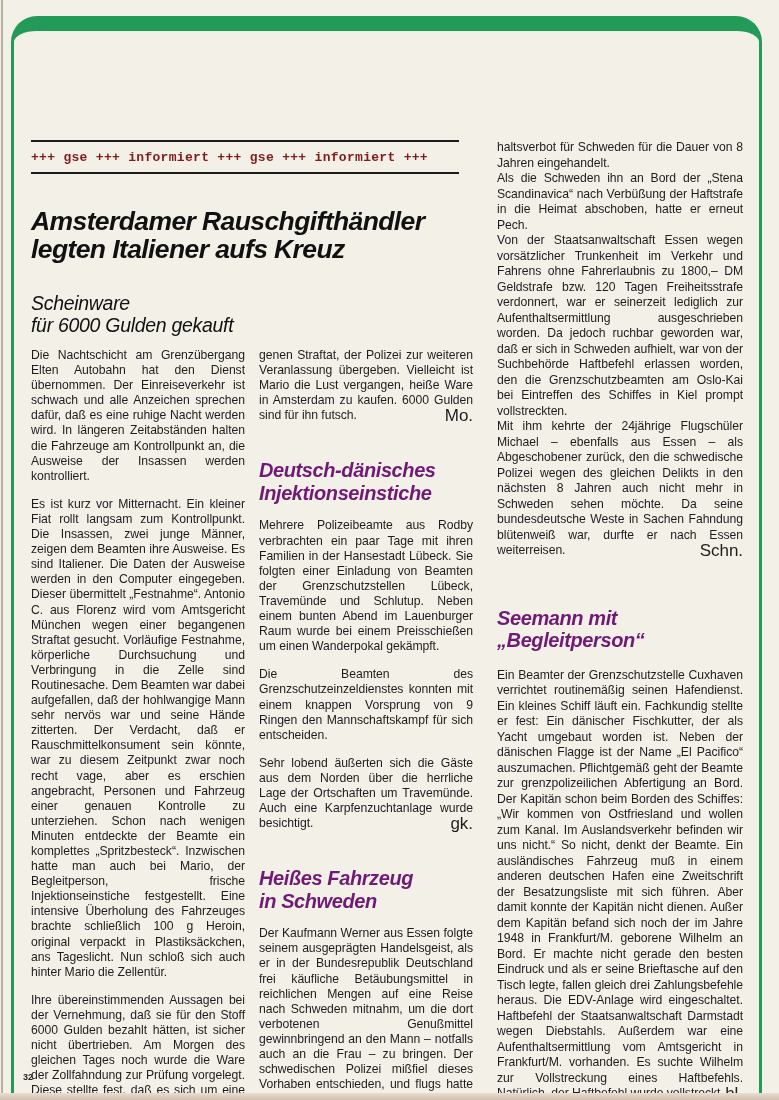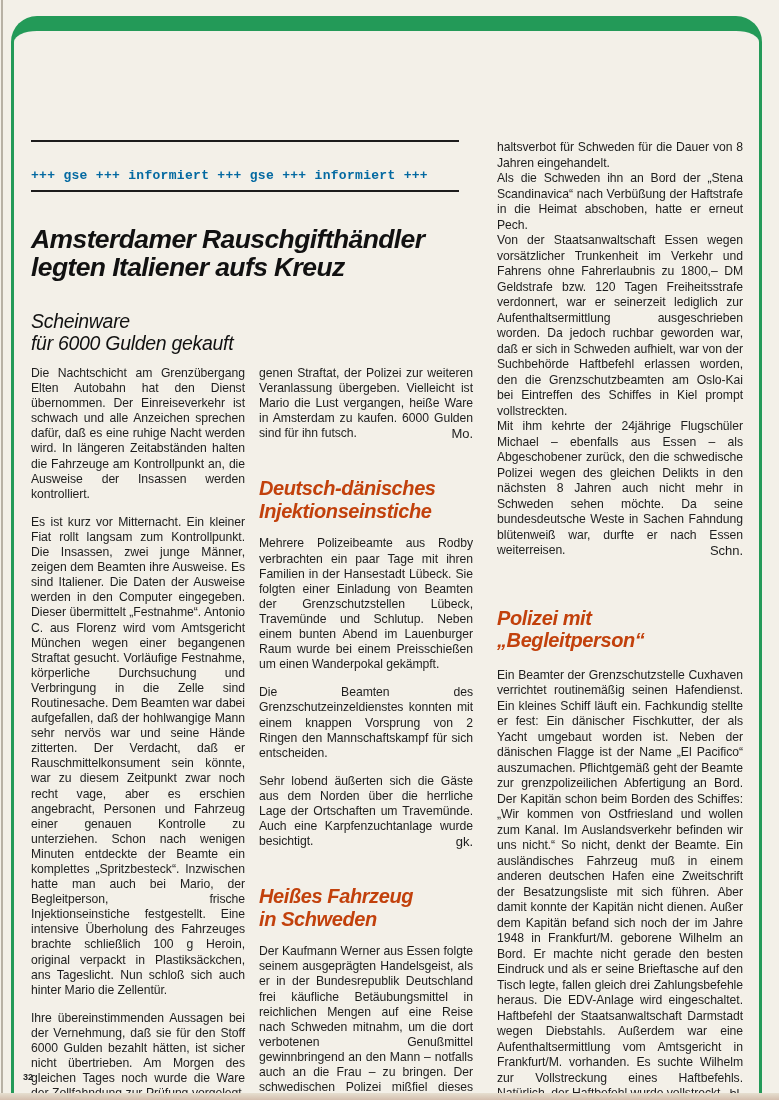--- a/index.html
+++ b/index.html
@@ -19,21 +19,21 @@
   .bottom-edge { position:absolute; left:0; right:0; bottom:0; height:7px;
     background:linear-gradient(#e6dfd0, #d4bfae); }
 
   .content { position:absolute; left:31px; top:140px; width:712px; display:flex; }
   .left-zone { width:442px; }
   .col3 { width:246px; margin-left:24px; }
 
   .banner { width:428px; border-top:2px solid #1c1c1c; border-bottom:2px solid #1c1c1c; padding:8px 0 7px; }
   .banner-text {
     font-family:"Liberation Mono","DejaVu Sans Mono",monospace;
-    font-weight:bold; font-size:13px; letter-spacing:.3px; white-space:nowrap; color:#0369a1;margin-top:18px;
+    font-weight:bold; font-size:13px; letter-spacing:.3px; white-space:nowrap; color:#7f1d1d;
   }
 
   .headline { margin:33px 0 0; }
   .headline .hl-line {
     display:block; font-size:26.5px; line-height:28px; font-weight:bold; font-style:italic;
     letter-spacing:-.6px; color:#111;
   }
   .subhead { margin:29px 0 0; }
   .subhead .sh-line {
     display:block; font-size:19.5px; line-height:22px; font-weight:normal; font-style:italic;
@@ -48,24 +48,24 @@
     font-size:12.2px; line-height:15.1px; text-align:justify; margin:0 0 13px;
     letter-spacing:-.05px; color:#1d1d1d;
     hyphens:auto; -webkit-hyphens:auto;
   }
   .col3 p.body { font-size:12.2px; line-height:15.5px; margin:0; }
 
   .art-head { margin:36px 0 14px; }
   .col3 .art-head { margin:48px 0 16px; }
   .art-head .ah-line {
     display:block; font-size:20px; line-height:22.5px; font-weight:bold; font-style:italic;
-    letter-spacing:-.4px; color:#c2410c;
+    letter-spacing:-.4px; color:#701a75;
   }
 
-  .sig { float:right; font-size:13px; }
+  .sig { float:right; font-size:17px; }
 
   .page-number { position:absolute; left:23px; top:1072px; font-size:9px; font-weight:bold; color:#222; }
 </style>
 </head>
 <body>
 
 <div class="sheet"></div>
 <div class="crease"></div>
 <div class="frame"></div>
 
@@ -99,21 +99,21 @@
         <p class="body">
           <span>genen Straftat, der Polizei zur weiteren Veranlassung übergeben. Vielleicht ist Mario die Lust vergangen, heiße Ware in Amsterdam zu kaufen. 6000 Gulden sind für ihn futsch.</span>
           <span class="sig">Mo.</span>
         </p>
 
         <h3 class="art-head">
           <span class="ah-line">Deutsch-dänisches</span>
           <span class="ah-line">Injektionseinstiche</span>
         </h3>
         <p class="body">Mehrere Polizeibeamte aus Rodby verbrachten ein paar Tage mit ihren Familien in der Hansestadt Lübeck. Sie folgten einer Einladung von Beamten der Grenzschutzstellen Lübeck, Travemünde und Schlutup. Neben einem bunten Abend im Lauenburger Raum wurde bei einem Preisschießen um einen Wanderpokal gekämpft.</p>
-        <p class="body">Die Beamten des Grenzschutzeinzeldienstes konnten mit einem knappen Vorsprung von 2 Ringen den Mannschaftskampf für sich entscheiden.</p>
+        <p class="body">Die Beamten des Grenzschutzeinzeldienstes konnten mit einem knappen Vorsprung von 9 Ringen den Mannschaftskampf für sich entscheiden.</p>
         <p class="body">
           <span>Sehr lobend äußerten sich die Gäste aus dem Norden über die herrliche Lage der Ortschaften um Travemünde. Auch eine Karpfenzuchtanlage wurde besichtigt.</span>
           <span class="sig">gk.</span>
         </p>
 
         <h3 class="art-head">
           <span class="ah-line">Heißes Fahrzeug</span>
           <span class="ah-line">in Schweden</span>
         </h3>
         <p class="body">Der Kaufmann Werner aus Essen folgte seinem ausgeprägten Handelsgeist, als er in der Bundesrepublik Deutschland frei käufliche Betäubungsmittel in reichlichen Mengen auf eine Reise nach Schweden mitnahm, um die dort verbotenen Genußmittel gewinnbringend an den Mann – notfalls auch an die Frau – zu bringen. Der schwedischen Polizei mißfiel dieses Vorhaben entschieden, und flugs hatte sich Werner 5 Monate Gefängnis mit anschließendem Aufent-</p>
@@ -125,21 +125,21 @@
   <div class="col3">
     <p class="body">haltsverbot für Schweden für die Dauer von 8 Jahren eingehandelt.</p>
     <p class="body">Als die Schweden ihn an Bord der „Stena Scandinavica“ nach Verbüßung der Haftstrafe in die Heimat abschoben, hatte er erneut Pech.</p>
     <p class="body">Von der Staatsanwaltschaft Essen wegen vorsätzlicher Trunkenheit im Verkehr und Fahrens ohne Fahrerlaubnis zu 1800,– DM Geldstrafe bzw. 120 Tagen Freiheitsstrafe verdonnert, war er seinerzeit lediglich zur Aufenthaltsermittlung ausgeschrieben worden. Da jedoch ruchbar geworden war, daß er sich in Schweden aufhielt, war von der Suchbehörde Haftbefehl erlassen worden, den die Grenzschutzbeamten am Oslo-Kai bei Eintreffen des Schiffes in Kiel prompt vollstreckten.</p>
     <p class="body">
       <span>Mit ihm kehrte der 24jährige Flugschüler Michael – ebenfalls aus Essen – als Abgeschobener zurück, den die schwedische Polizei wegen des gleichen Delikts in den nächsten 8 Jahren auch nicht mehr in Schweden sehen möchte. Da seine bundesdeutsche Weste in Sachen Fahndung blütenweiß war, durfte er nach Essen weiterreisen.</span>
       <span class="sig">Schn.</span>
     </p>
 
     <h3 class="art-head">
-      <span class="ah-line">Polizei mit</span>
+      <span class="ah-line">Seemann mit</span>
       <span class="ah-line">„Begleitperson“</span>
     </h3>
     <p class="body">
       <span>Ein Beamter der Grenzschutzstelle Cuxhaven verrichtet routinemäßig seinen Hafendienst. Ein kleines Schiff läuft ein. Fachkundig stellte er fest: Ein dänischer Fischkutter, der als Yacht umgebaut worden ist. Neben der dänischen Flagge ist der Name „El Pacifico“ auszumachen. Pflichtgemäß geht der Beamte zur grenzpolizeilichen Abfertigung an Bord. Der Kapitän schon beim Borden des Schiffes: „Wir kommen von Ostfriesland und wollen zum Kanal. Im Auslandsverkehr befinden wir uns nicht.“ So nicht, denkt der Beamte. Ein ausländisches Fahrzeug muß in einem anderen deutschen Hafen eine Zweitschrift der Besatzungsliste mit sich führen. Aber damit konnte der Kapitän nicht dienen. Außer dem Kapitän befand sich noch der im Jahre 1948 in Frankfurt/M. geborene Wilhelm an Bord. Er machte nicht gerade den besten Eindruck und als er seine Brieftasche auf den Tisch legte, fallen gleich drei Zahlungsbefehle heraus. Die EDV-Anlage wird eingeschaltet. Haftbefehl der Staatsanwaltschaft Darmstadt wegen Diebstahls. Außerdem war eine Aufenthaltsermittlung vom Amtsgericht in Frankfurt/M. vorhanden. Es suchte Wilhelm zur Vollstreckung eines Haftbefehls. Natürlich, der Haftbefehl wurde vollstreckt.</span>
       <span class="sig">hl.</span>
     </p>
   </div>
 
 </div>
 

